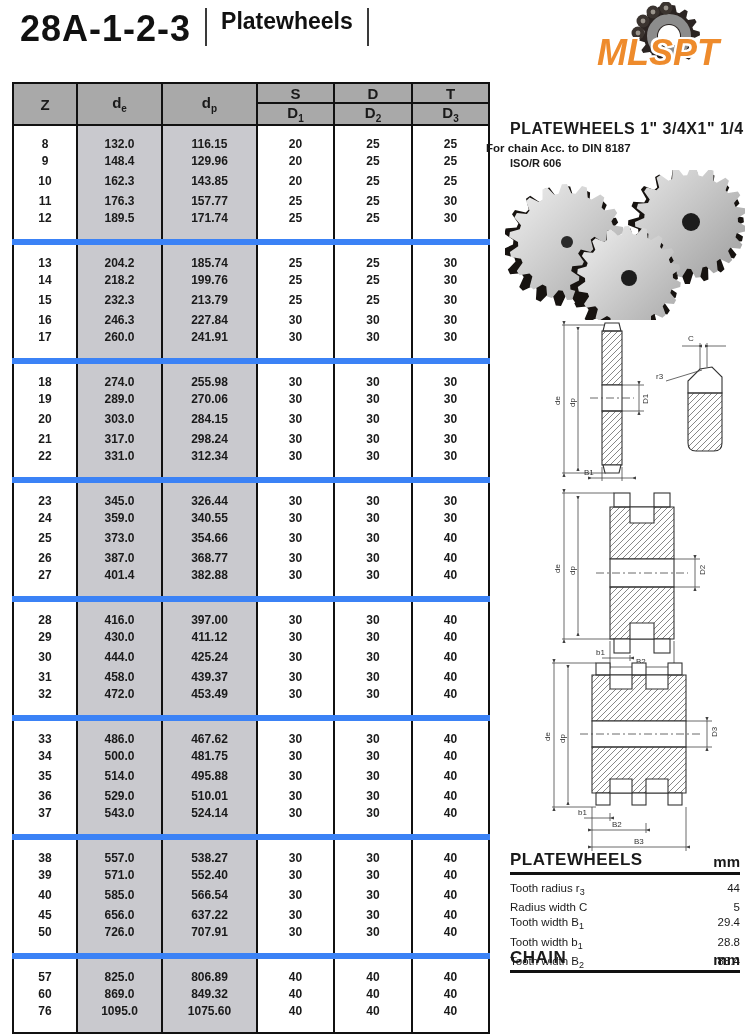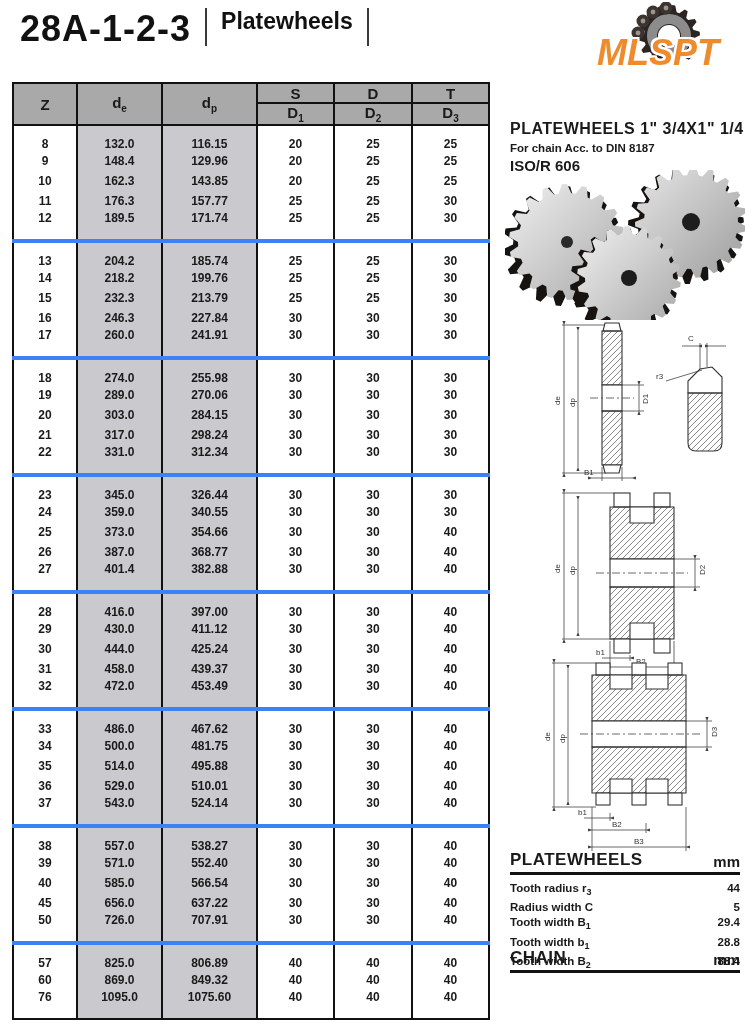--- a/index.html
+++ b/index.html
@@ -23,45 +23,45 @@
 
   
   #main-table { position:absolute; left:12px; top:82px; width:476px;
     border-collapse:collapse; table-layout:fixed; border:2px solid #111; }
   #main-table th, #main-table td { border-left:2px solid #111; border-right:2px solid #111;
     text-align:center; font-weight:bold; vertical-align:middle; }
   #main-table thead th { background:#a9a9a9; font-size:15px; height:20px; border:2px solid #111; }
   #main-table thead .span2 { height:40px; }
   #main-table td { font-size:12px; height:20px; background:#fff; }
   #main-table td.g { background:#c9c9ce; }
-  #main-table tbody + tbody { border-top:4px solid #3b82f6; }
+  #main-table tbody + tbody { border-top:6px solid #3b82f6; }
   #main-table tbody tr:first-child td { padding-top:11px; }
   #main-table tbody tr:last-child td { padding-bottom:14px; }
   sub { font-size:9px; }
   .hdr-sub { font-size:10px; vertical-align:-4px; font-weight:bold; }
 
   
   .rp-title { position:absolute; left:510px; top:120px; font-size:16px; font-weight:bold; letter-spacing:0.5px; }
-  .rp-sub1 { position:absolute; left:510px; top:142px; font-size:11.5px; font-weight:bold; }
-  .rp-sub2 { position:absolute; left:510px; top:157px; font-size:15px; font-weight:bold; }
+  .rp-sub1 { position:absolute; left:486px; top:142px; font-size:11.5px; font-weight:bold; }
+  .rp-sub2 { position:absolute; left:510px; top:157px; font-size:11px; font-weight:bold; }
   .photo { position:absolute; left:505px; top:170px; }
   .drawing1 { position:absolute; left:550px; top:315px; }
   .drawing2 { position:absolute; left:548px; top:483px; }
   .drawing3 { position:absolute; left:542px; top:655px; }
 
   
   .spec { position:absolute; width:230px; left:510px; }
   .spec-pw { top:850px; }
   .spec-chain { top:948px; }
   .spec-head { display:flex; justify-content:space-between; align-items:flex-end;
     border-bottom:3px solid #111; padding-bottom:2px; }
   .spec-title { font-size:17px; font-weight:bold; letter-spacing:0.5px; }
   .spec-unit { font-size:15px; font-weight:bold; }
   .spec-rows { margin-top:6px; }
-  .spec-row { display:flex; justify-content:space-between; font-size:11.5px; font-weight:bold; line-height:15px;gap:12px; }
+  .spec-row { display:flex; justify-content:space-between; font-size:11.5px; font-weight:normal; line-height:15px;gap:12px; }
   .spec-row .val { text-align:right; }
 
   
   .dl { stroke:#444; stroke-width:0.8; fill:none; }
   .ol { stroke:#333; stroke-width:1.1; fill:#fff; }
   .oh { stroke:#333; stroke-width:1.1; }
   .dt { font-size:8px; fill:#333; font-family:"Liberation Sans", sans-serif; }
 </style>
 </head>
 <body>

